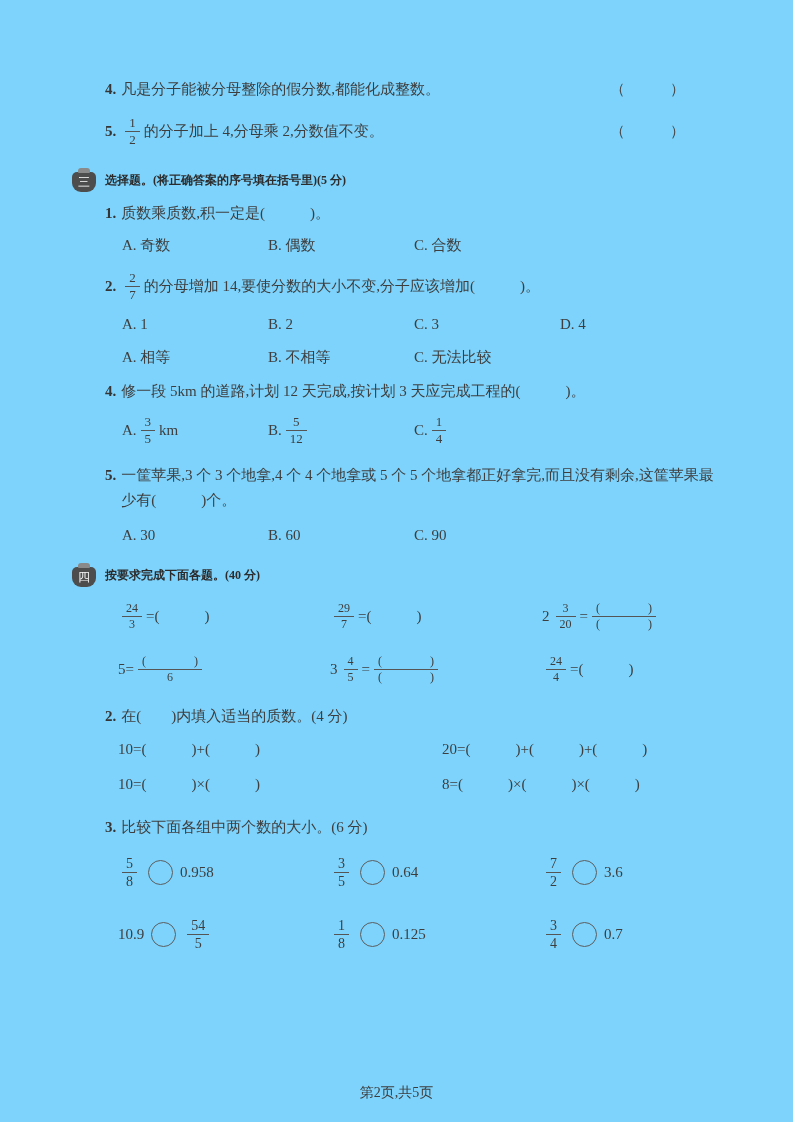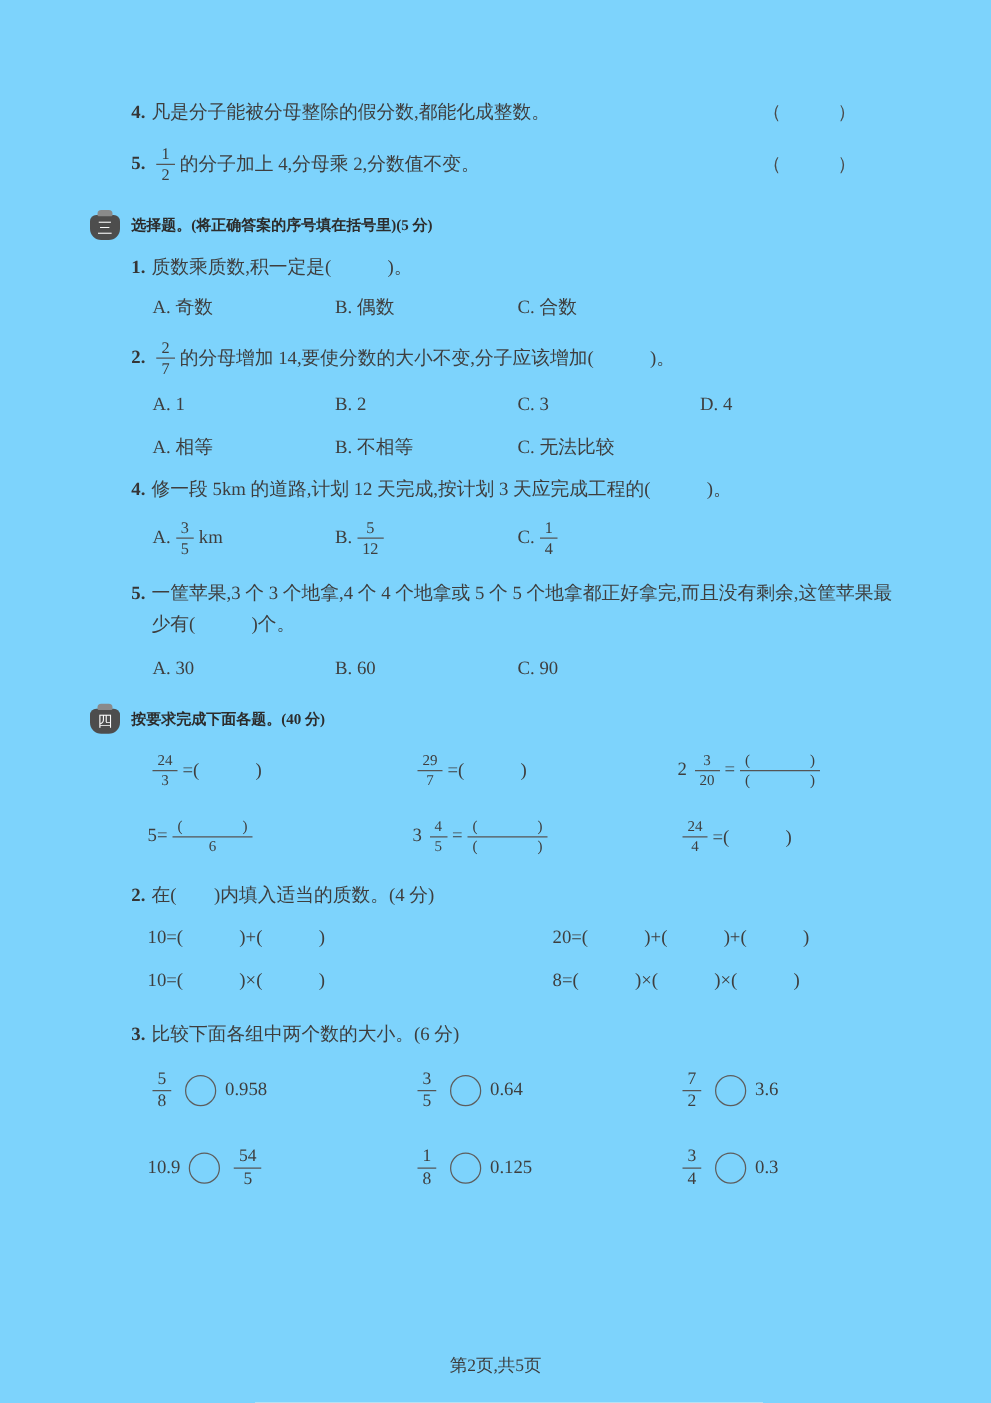--- a/index.html
+++ b/index.html
@@ -274,18 +274,18 @@
       </span>
       <span class="circle"></span>
       <span>0.125</span>
     </span>
     <span class="comp">
       <span class="frac">
         <span class="fn">3</span>
         <span class="fd">4</span>
       </span>
       <span class="circle"></span>
-      <span>0.3</span>
+      <span>0.7</span>
     </span>
   </div>
 
   <div class="footer">第2页,共5页</div>
 </div>
 
 </body></html>

